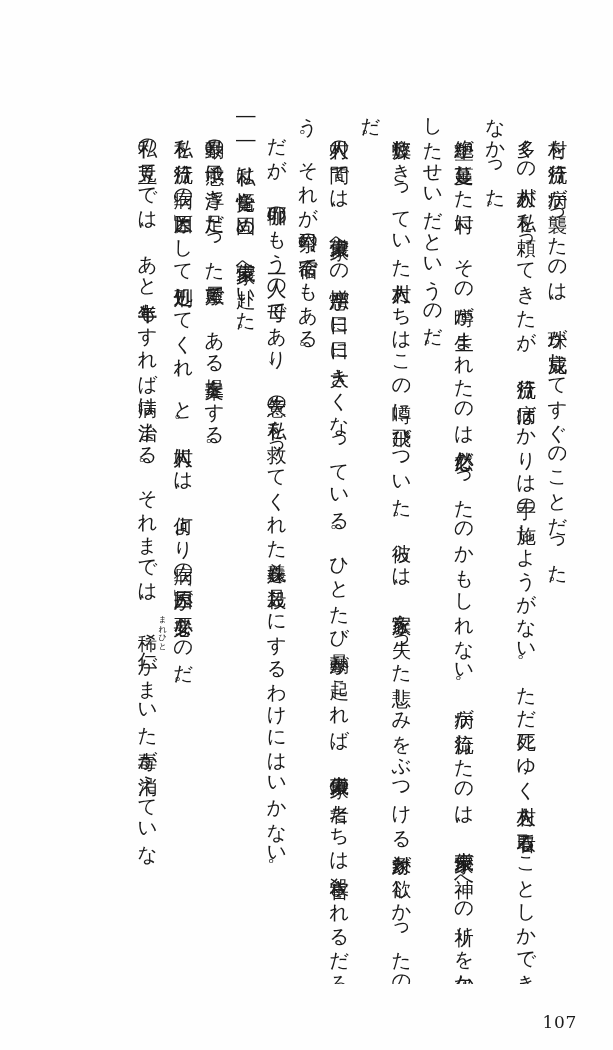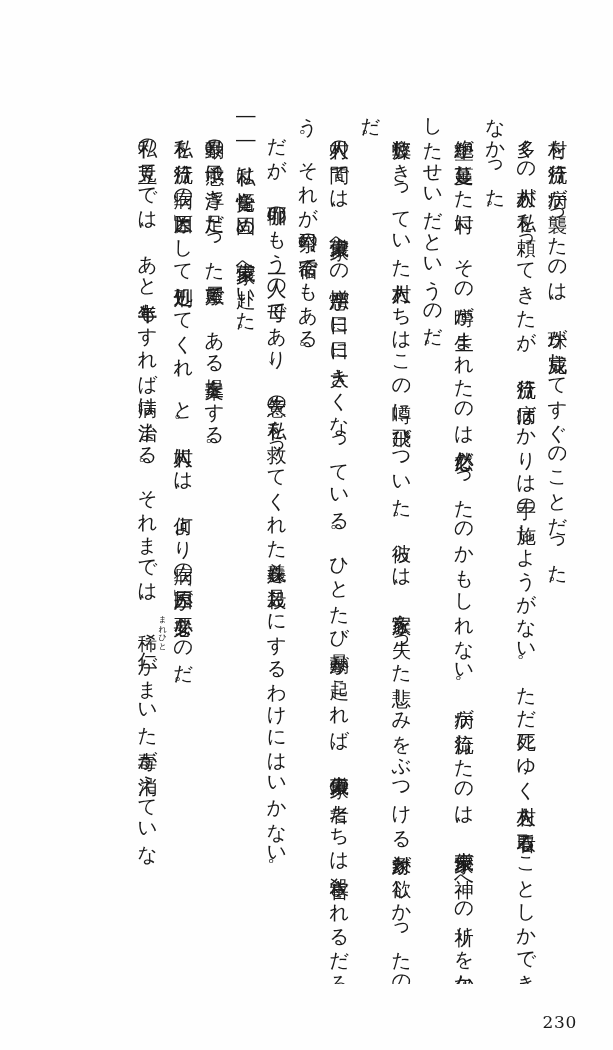--- a/index.html
+++ b/index.html
@@ -75,15 +75,15 @@
     <p class="para">絶望が蔓延した村に、その噂が生まれたのは必然だったのかもしれない。病が流行したのは、東儀家が神への祈りを欠かしたせいだというのだ。</p>
     <p class="para">疲弊しきっていた村人たちはこの噂に飛びついた。彼らは、家族を失った悲しみをぶつける対象が欲しかったのだ。</p>
     <p class="para">村人の間では、東儀家への憎悪が日に日に大きくなっている。ひとたび暴動が起これば、東儀家の者たちは殺害されるだろう。それが司祭の宿命でもある。</p>
     <p class="para">だが、伽耶のもう一人の母であり、失意の私を救ってくれた義妹を見殺しにするわけにはいかない。</p>
     <p class="para noindent">――私は覚悟を固め、東儀家へ赴いた。</p>
     <p class="para">暴動の予感に浮き足だった屋敷で、ある提案をする。</p>
     <p class="para">私を流行り病の「原因」として処刑してくれ、と。村人には、何より病の「原因」が必要なのだ。</p>
     <p class="para"><span>私の見立てでは、あと半年もすれば病は治まる。それまでは、<ruby>稀仁<rt>まれひと</rt></ruby>がまいた毒が消えていな</span></p>
   </div>
 
-  <div class="page-number">230</div>
+  <div class="page-number">107</div>
 
 </div>
 
 </body></html>

